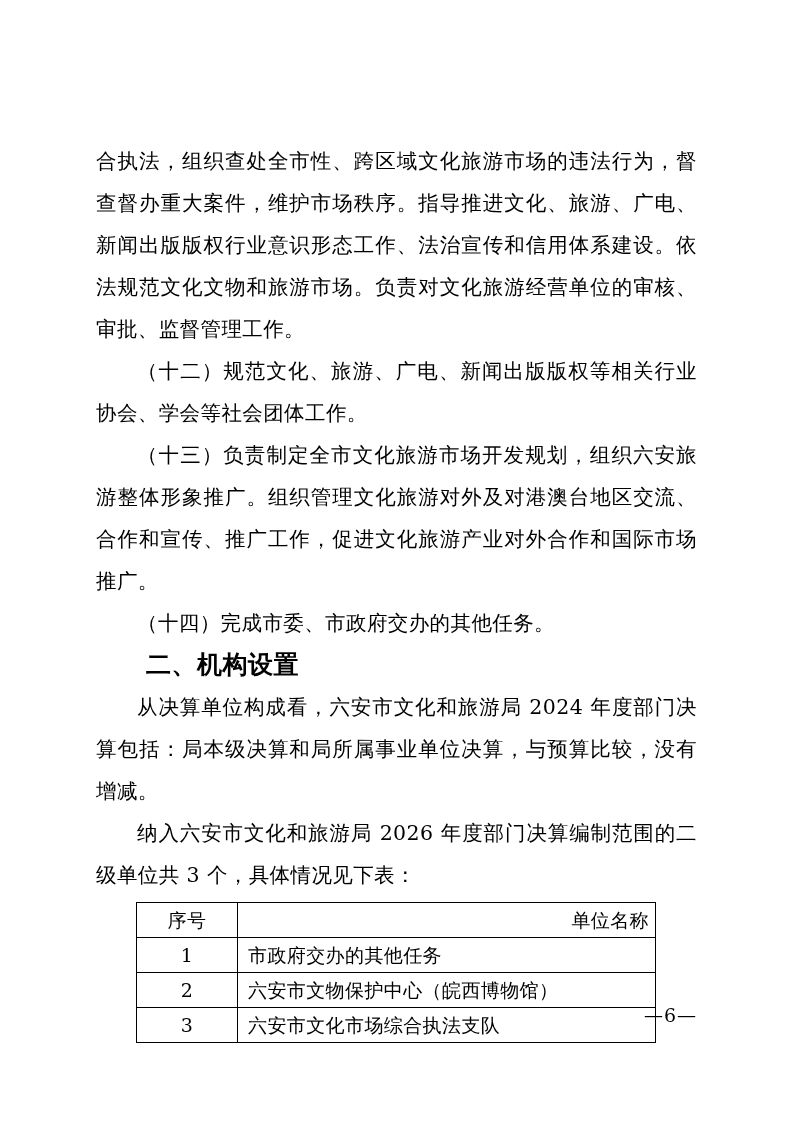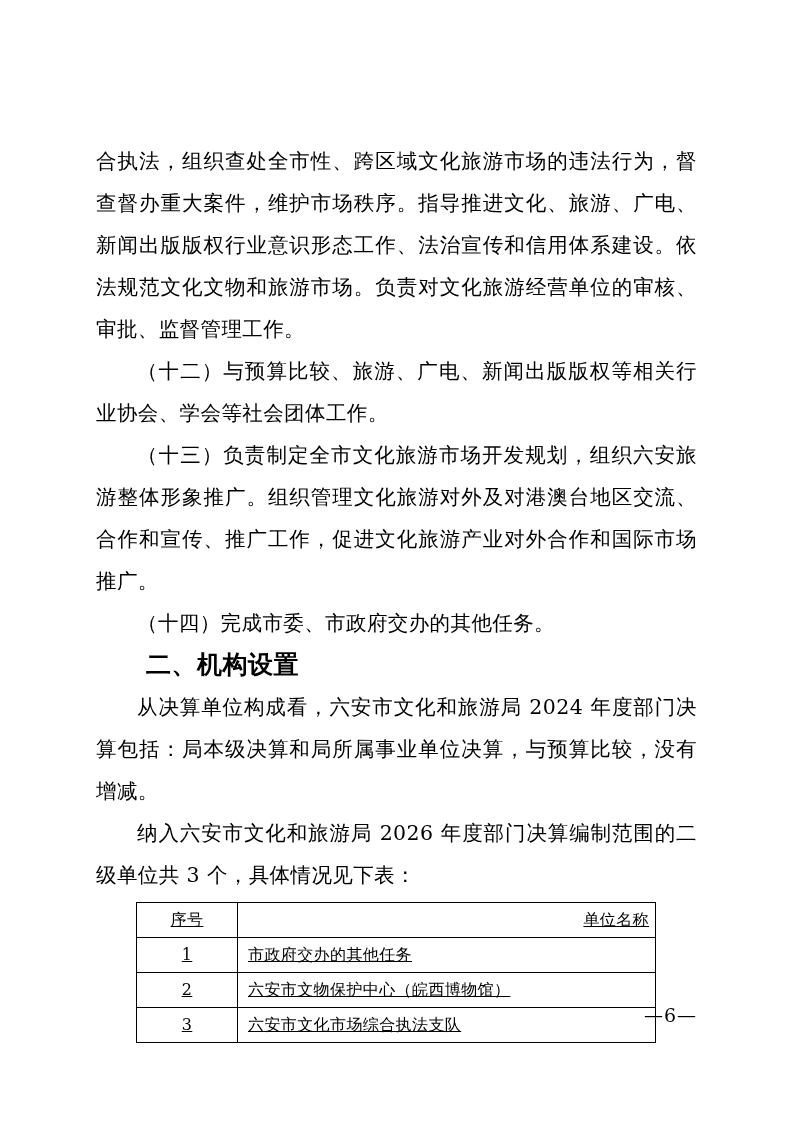--- a/index.html
+++ b/index.html
@@ -44,23 +44,22 @@
     line-height: 42px;
     letter-spacing: 0.5px;
   }
   .table-wrap {
     margin-top: 6px;
     padding-left: 40px;
   }
   table.info-table {
     border-collapse: collapse;
     width: 520px;
-    font-size: 16px;
+    font-size: 19px;
     line-height: 30px;
-    text-decoration: underline;
   }
   table.info-table td {
     border: 1px solid #000000;
     padding: 2px 6px;
     height: 30px;
   }
   table.info-table td.col-no {
     width: 88px;
     text-align: center;
   }
@@ -82,21 +81,21 @@
   }
 </style>
 </head>
 <body>
 
 <div class="page">
   <div class="doc-body">
 
     <p class="">合执法，组织查处全市性、跨区域文化旅游市场的违法行为，督查督办重大案件，维护市场秩序。指导推进文化、旅游、广电、新闻出版版权行业意识形态工作、法治宣传和信用体系建设。依法规范文化文物和旅游市场。负责对文化旅游经营单位的审核、审批、监督管理工作。</p>
 
-    <p class="indent">（十二）与预算比较、旅游、广电、新闻出版版权等相关行业协会、学会等社会团体工作。</p>
+    <p class="indent">（十二）规范文化、旅游、广电、新闻出版版权等相关行业协会、学会等社会团体工作。</p>
 
     <p class="indent">（十三）负责制定全市文化旅游市场开发规划，组织六安旅游整体形象推广。组织管理文化旅游对外及对港澳台地区交流、合作和宣传、推广工作，促进文化旅游产业对外合作和国际市场推广。</p>
 
     <p class="indent">（十四）完成市委、市政府交办的其他任务。</p>
 
     <p class="heading">二、机构设置</p>
 
     <p class="indent">从决算单位构成看，六安市文化和旅游局 2024 年度部门决算包括：局本级决算和局所属事业单位决算，与预算比较，没有增减。</p>
 
     <p class="indent">纳入六安市文化和旅游局 2026 年度部门决算编制范围的二级单位共 3 个，具体情况见下表：</p>

